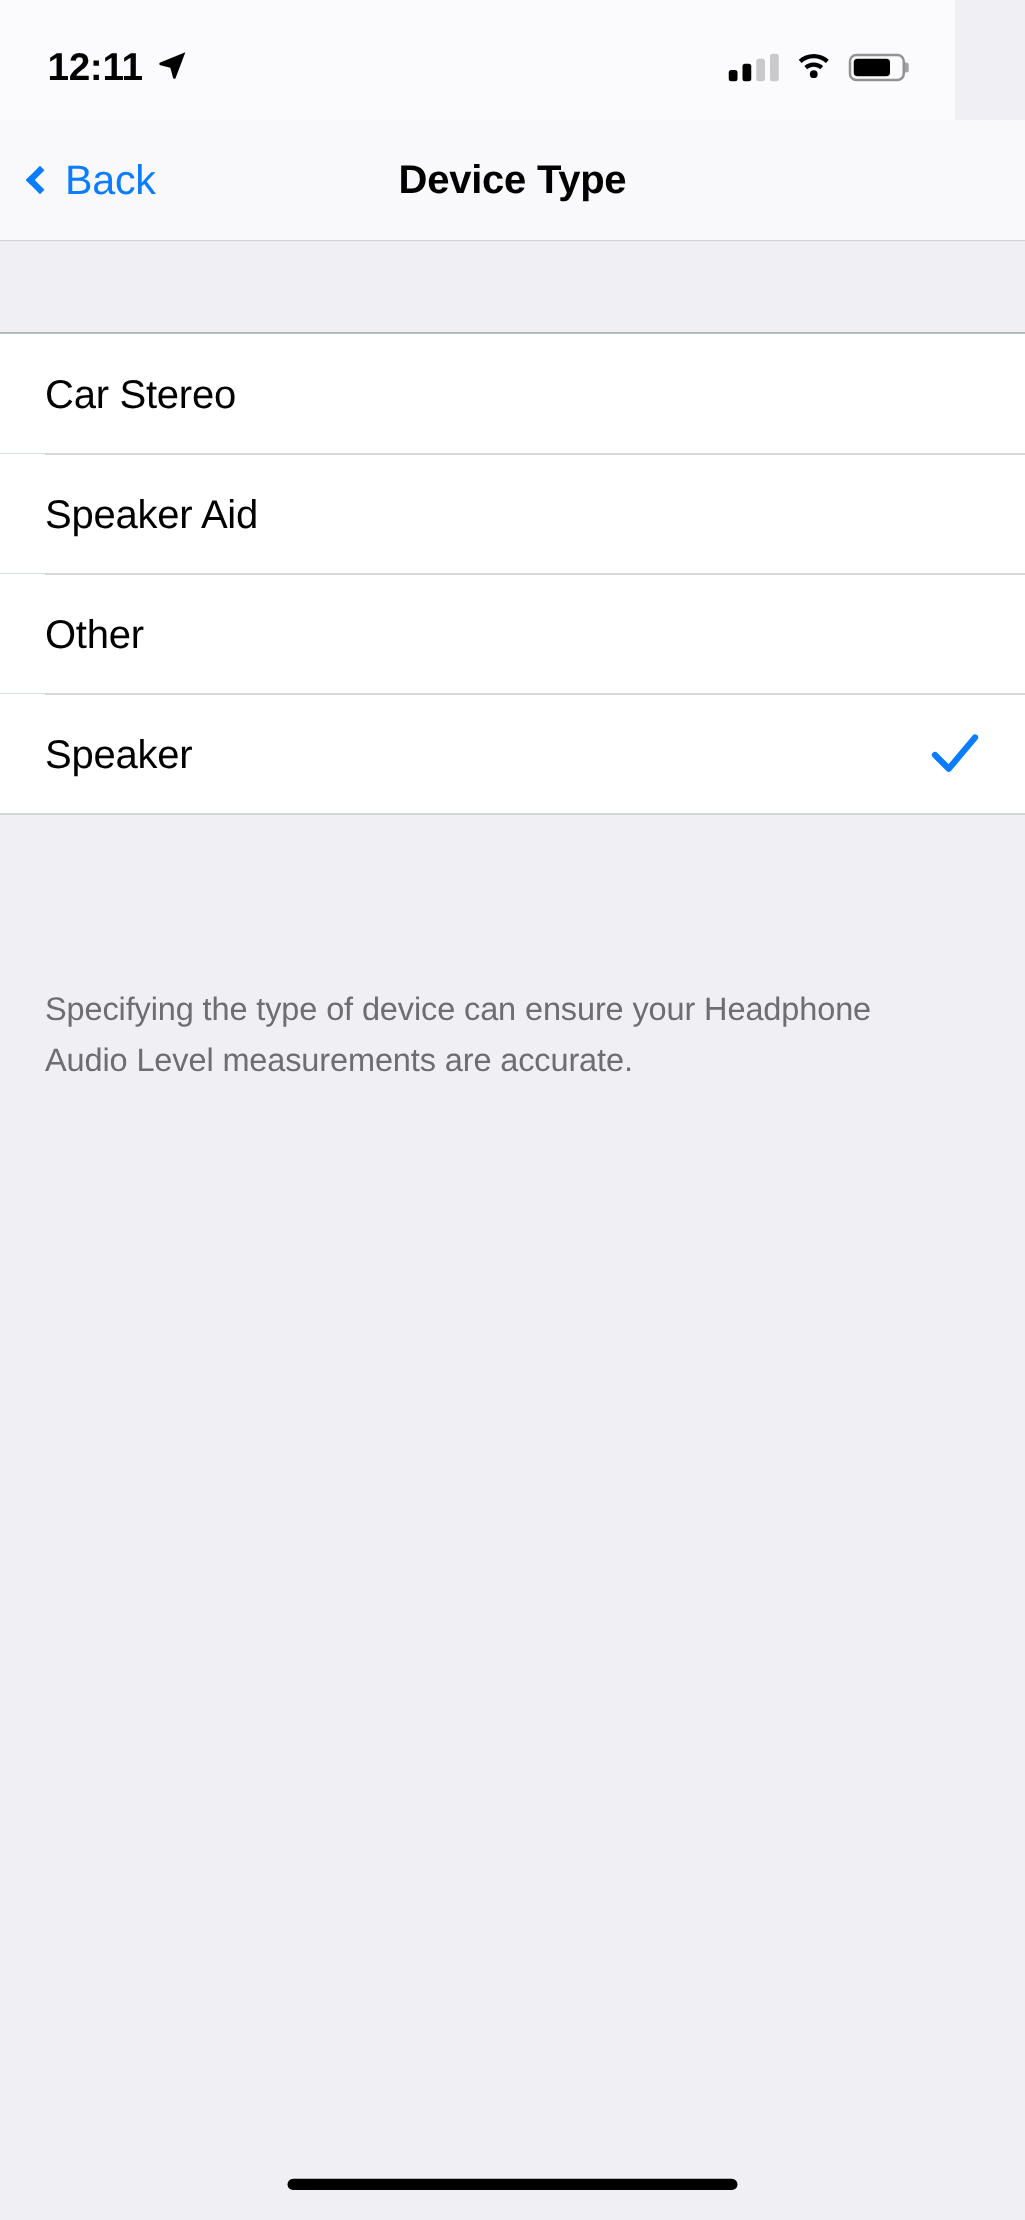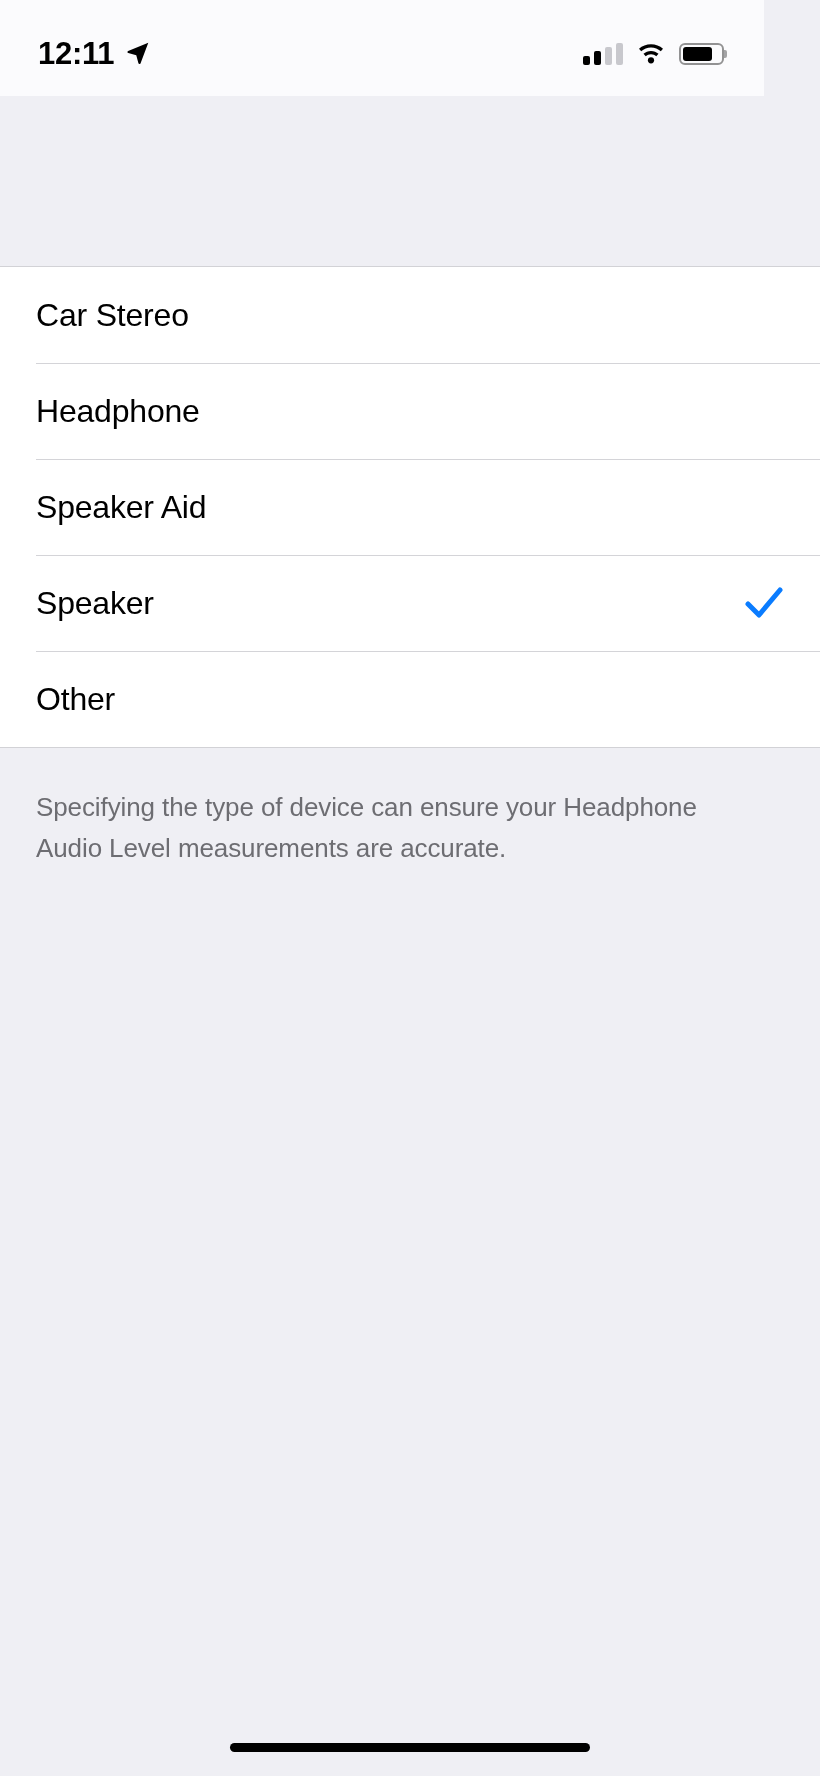--- a/index.html
+++ b/index.html
@@ -242,69 +242,68 @@
           <circle cx="15" cy="19.3" r="3.1" fill="#000"></circle>
         </svg>
       </span>
       <span class="battery">
         <span class="fill" style="width:78%"></span>
         <span class="cap"></span>
       </span>
     </div>
   </div>
 
+  <div class="nav-bar">
+    <div class="nav-back">
+      <span class="chev"></span>
+      <span class="nav-back-label">Back</span>
+    </div>
+    <div class="nav-title">Device Type</div>
+  </div>
 
   <div class="section-gap"></div>
 
   <div class="table-group">
 
     <div class="row">
       <span class="row-label">Car Stereo</span>
       <span class="row-check hidden">
         <svg width="40" height="40" viewBox="0 0 40 40" aria-hidden="true">
           <path d="M4 21 L15 32 L36 7" fill="none" stroke="#0a7cff" stroke-width="5" stroke-linecap="round" stroke-linejoin="round"></path>
         </svg>
       </span>
     </div>
 
-    <div class="row">
-      <span class="row-label">Headphone</span>
-      <span class="row-check hidden">
-        <svg width="40" height="40" viewBox="0 0 40 40" aria-hidden="true">
-          <path d="M4 21 L15 32 L36 7" fill="none" stroke="#0a7cff" stroke-width="5" stroke-linecap="round" stroke-linejoin="round"></path>
-        </svg>
-      </span>
-    </div>
 
     <div class="row">
       <span class="row-label">Speaker Aid</span>
       <span class="row-check hidden">
         <svg width="40" height="40" viewBox="0 0 40 40" aria-hidden="true">
           <path d="M4 21 L15 32 L36 7" fill="none" stroke="#0a7cff" stroke-width="5" stroke-linecap="round" stroke-linejoin="round"></path>
         </svg>
       </span>
     </div>
 
     <div class="row">
+      <span class="row-label">Other</span>
+      <span class="row-check hidden">
+        <svg width="40" height="40" viewBox="0 0 40 40" aria-hidden="true">
+          <path d="M4 21 L15 32 L36 7" fill="none" stroke="#0a7cff" stroke-width="5" stroke-linecap="round" stroke-linejoin="round"></path>
+        </svg>
+      </span>
+    </div>
+
+    <div class="row">
       <span class="row-label">Speaker</span>
       <span class="row-check">
         <svg width="40" height="40" viewBox="0 0 40 40" aria-hidden="true">
           <path d="M4 21 L15 32 L36 7" fill="none" stroke="#0a7cff" stroke-width="5" stroke-linecap="round" stroke-linejoin="round"></path>
         </svg>
       </span>
     </div>
 
-    <div class="row">
-      <span class="row-label">Other</span>
-      <span class="row-check hidden">
-        <svg width="40" height="40" viewBox="0 0 40 40" aria-hidden="true">
-          <path d="M4 21 L15 32 L36 7" fill="none" stroke="#0a7cff" stroke-width="5" stroke-linecap="round" stroke-linejoin="round"></path>
-        </svg>
-      </span>
-    </div>
-
   </div>
 
   <div class="footer-note">Specifying the type of device can ensure your Headphone Audio Level measurements are accurate.</div>
 
   <div class="home-indicator"></div>
 
 </div>
 
 </body></html>

